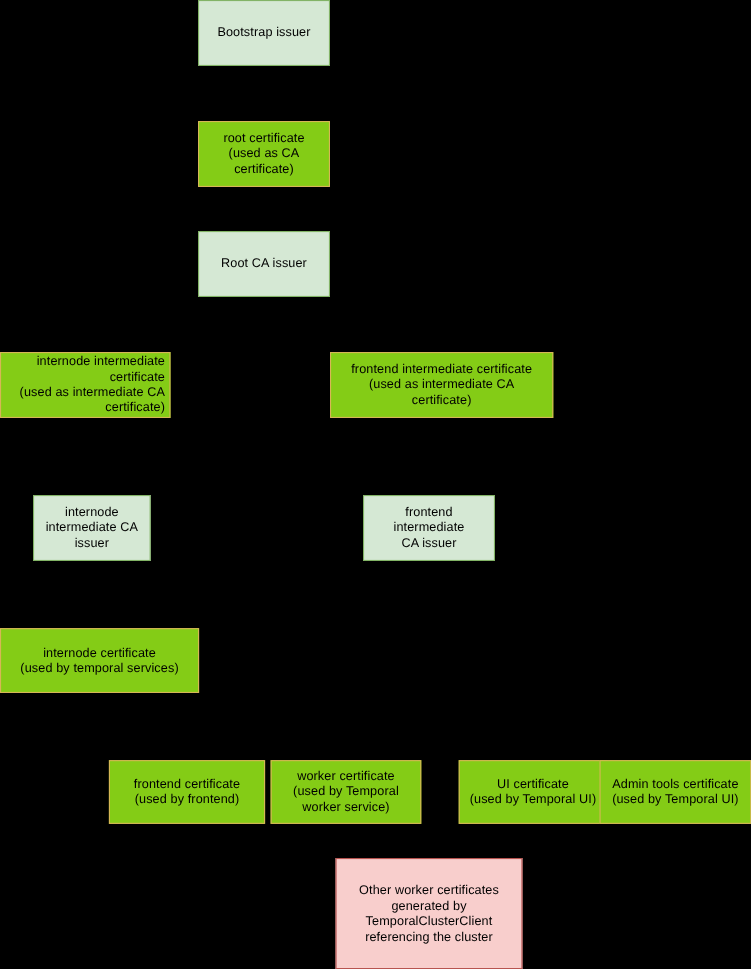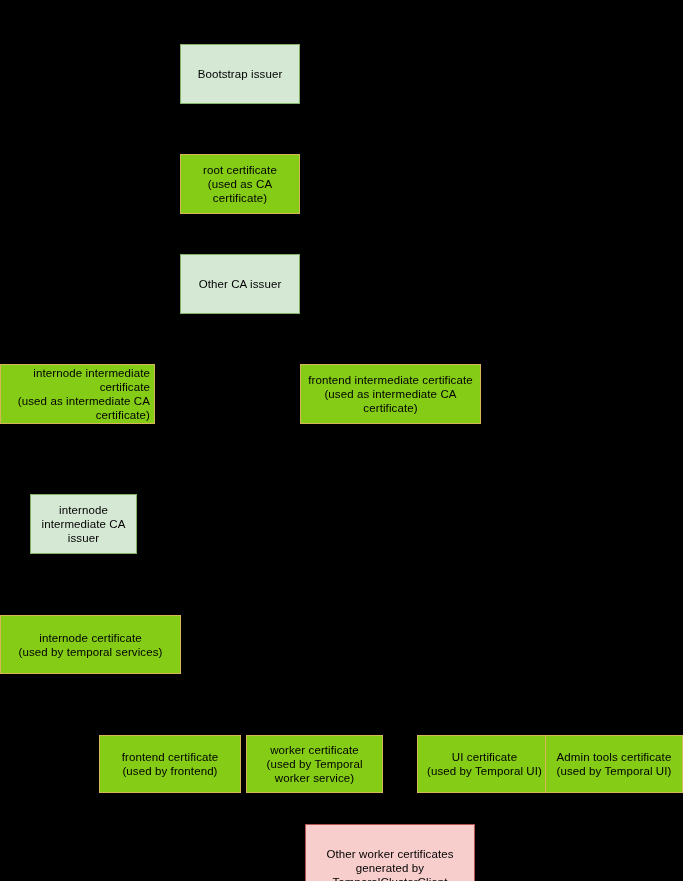--- a/index.html
+++ b/index.html
@@ -23,21 +23,20 @@
     display: flex;
     align-items: center;
     justify-content: center;
     text-align: center;
     font-size: 11.5px;
     line-height: 14px;
     color: #000000;
     padding: 2px 4px;
     white-space: pre-line;
     letter-spacing: 0.1px;
-    margin-top: 44px;
   }
   .node.green {
     background: #d5e8d4;
     border-color: #82b366;
   }
   .node.yellow {
     background: #84cc16;
     border-color: #d6b656;
   }
   .node.pink {
@@ -110,30 +109,32 @@
       <div class="edge edge-v" style="left: 614px; top: 601px; height: 85.5px;"></div>
       <div class="arrowhead" style="left: 611px; top: 686px;"></div>
       <div></div>
       <div class="edge edge-v" style="left: 390px; top: 510px; height: 265px;"></div>
       <div class="arrowhead" style="left: 387px; top: 775px;"></div>
     </div>
     <div class="node green" style="left: 180px; top: 0px; width: 120px; height: 60px;"><span>Bootstrap issuer</span></div>
     <div class="node yellow" style="left: 180px; top: 110px; width: 120px; height: 60px;"><span>root certificate
 (used as CA
 certificate)</span></div>
-    <div class="node green" style="left: 180px; top: 210px; width: 120px; height: 60px;"><span>Other CA issuer</span></div>
+    <div class="node green" style="left: 180px; top: 210px; width: 120px; height: 60px;"><span>Root CA issuer</span></div>
     <div class="node yellow" style="left: 0px; top: 320px; width: 155px; height: 60px; text-align: right;"><span>internode intermediate certificate
 (used as intermediate CA
 certificate)</span></div>
-    <div class="node yellow" style="left: 300px; top: 320px; width: 181px; height: 60px; justify-content: center;"><span>frontend intermediate certificate
+    <div class="node yellow" style="left: 300px; top: 320px; width: 203px; height: 60px; justify-content: center;"><span>frontend intermediate certificate
 (used as intermediate CA
 certificate)</span></div>
     <div class="node green" style="left: 30px; top: 450px; width: 107px; height: 60px;"><span>internode
 intermediate CA
 issuer</span></div>
+    <div class="node green" style="left: 330px; top: 450px; width: 120px; height: 60px;"><span>frontend intermediate
+CA issuer</span></div>
     <div class="node yellow" style="left: 0px; top: 571px; width: 181px; height: 59px;"><span>internode certificate
 (used by temporal services)</span></div>
     <div class="node yellow" style="left: 99px; top: 691px; width: 142px; height: 58px;"><span>frontend certificate
 (used by frontend)</span></div>
     <div class="node yellow" style="left: 246px; top: 691px; width: 137px; height: 58px;"><span>worker certificate
 (used by Temporal
 worker service)</span></div>
     <div class="node yellow" style="left: 417px; top: 691px; width: 135px; height: 58px;"><span>UI certificate
 (used by Temporal UI)</span></div>
     <div class="node yellow" style="left: 545px; top: 691px; width: 138px; height: 58px;"><span>Admin tools certificate

